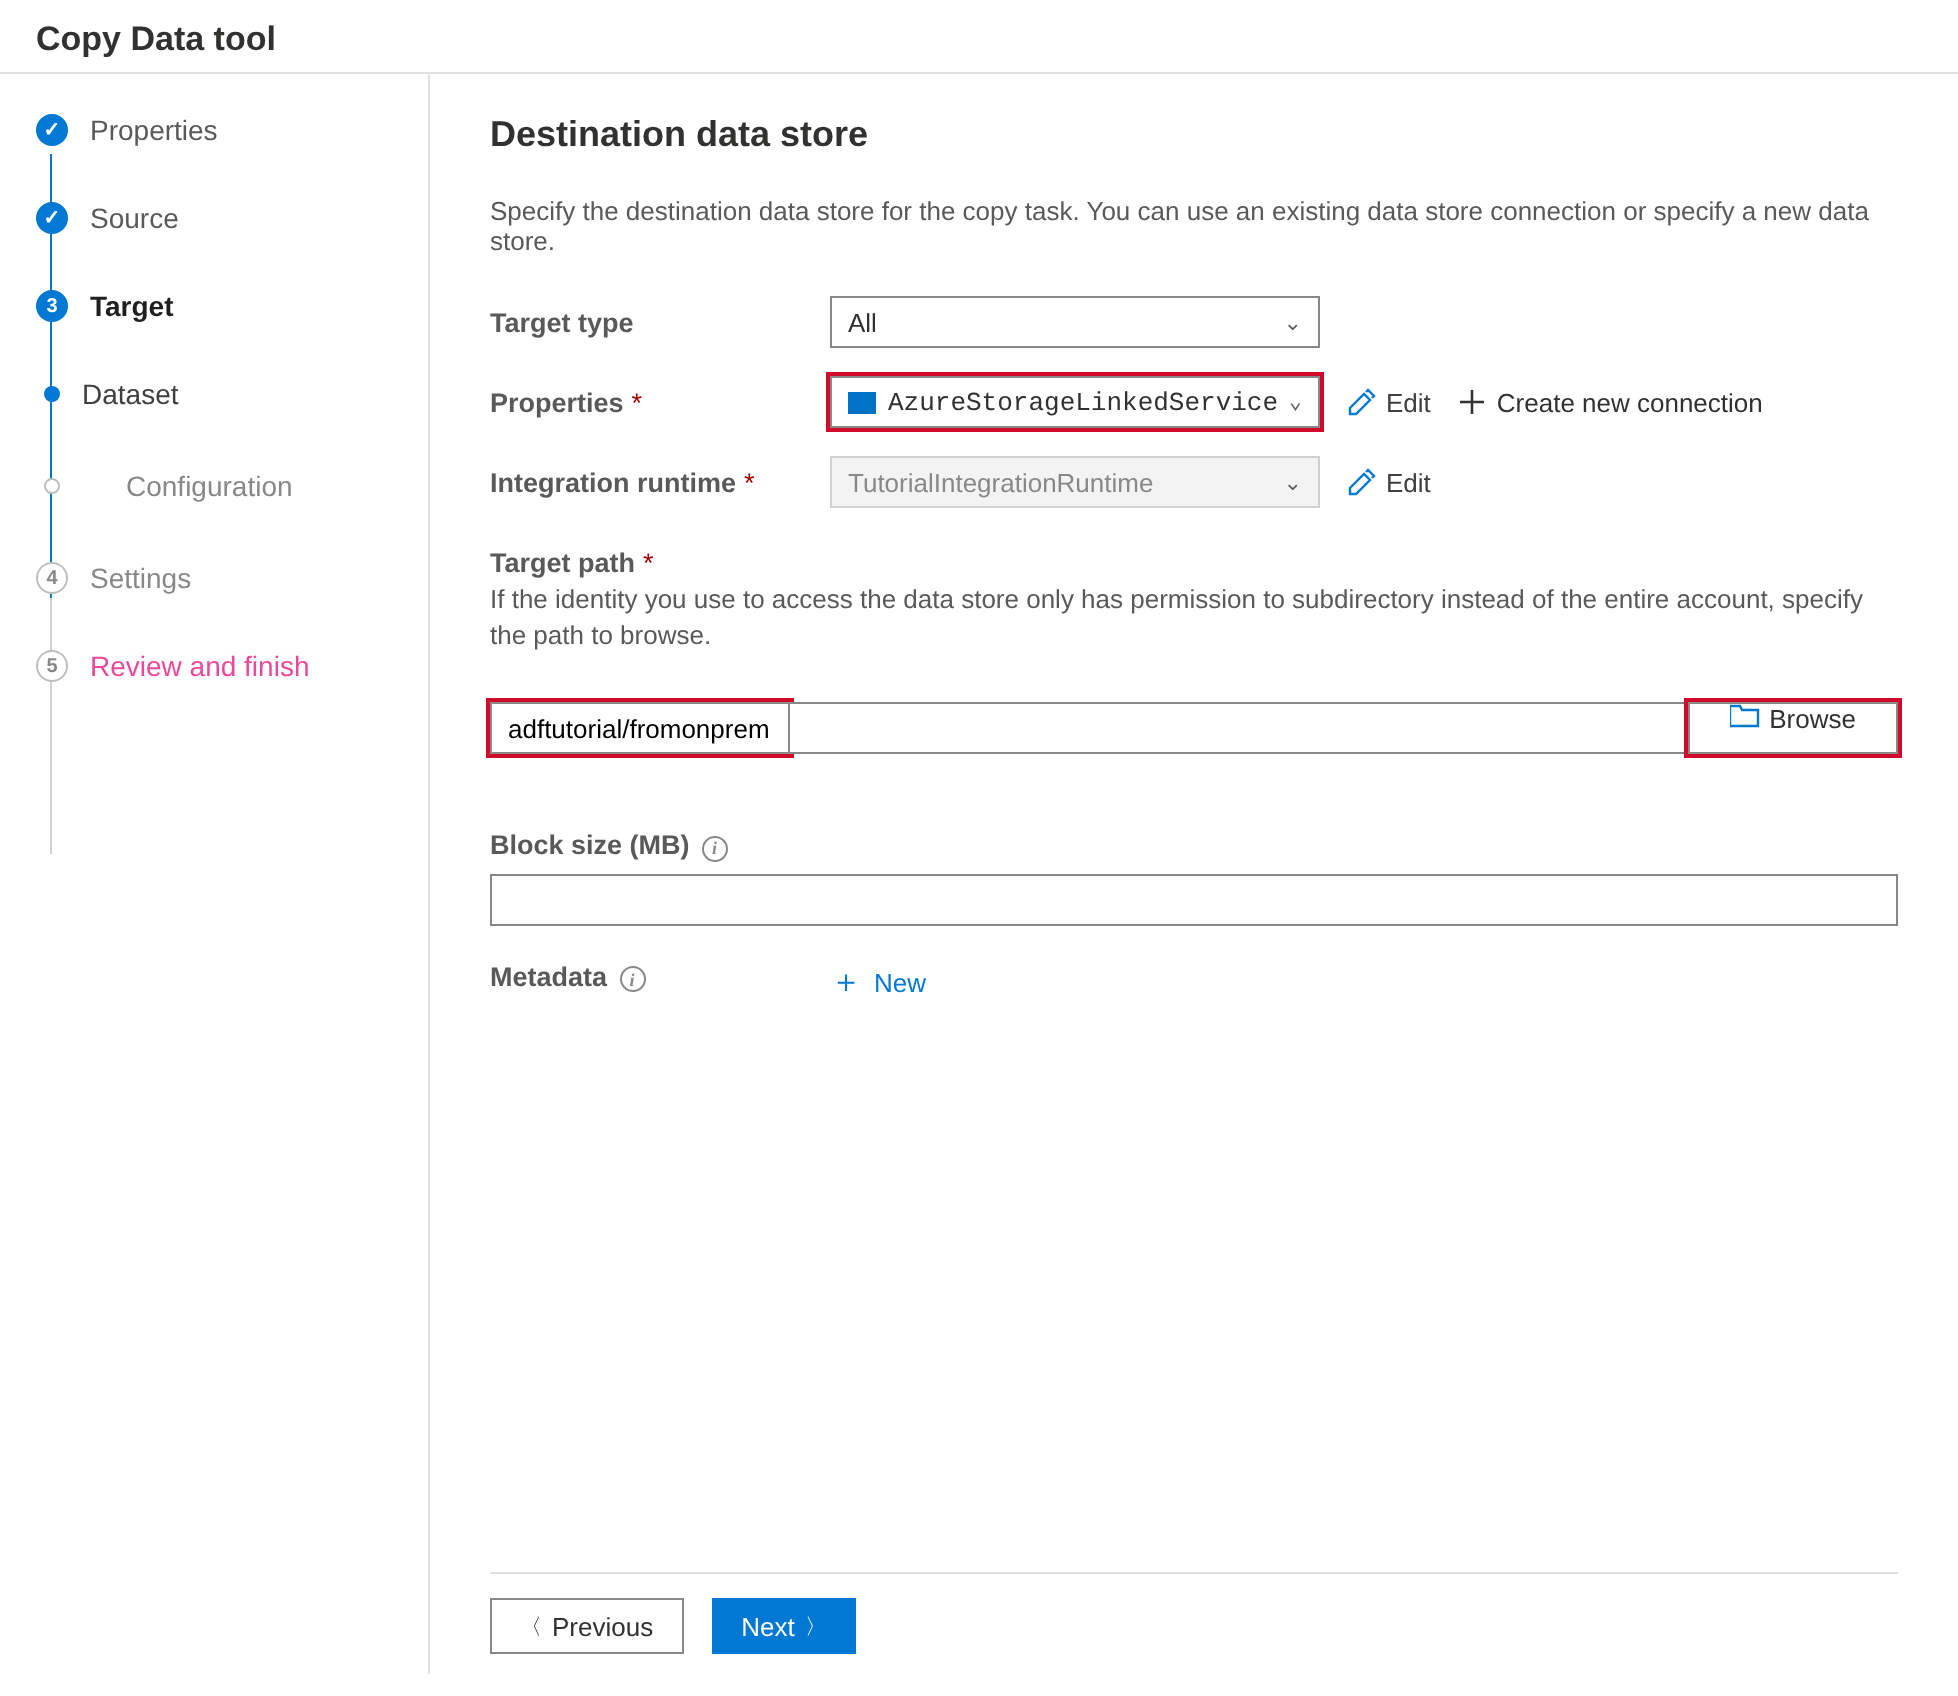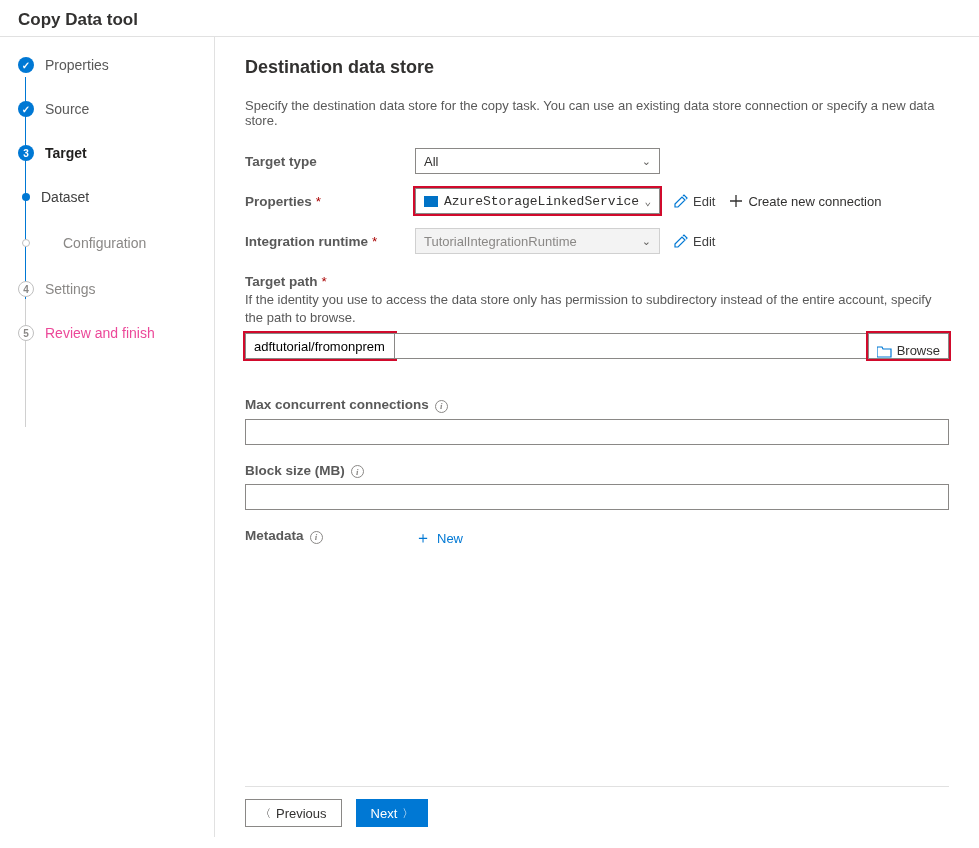--- a/index.html
+++ b/index.html
@@ -30,26 +30,26 @@
   .dd.disabled { background: #f3f3f3; color: #8a8886; border-color: #d0d0d0; }
   .chev { margin-left: auto; font-size: 11px; color: #605e5c; }
   .act { display: flex; align-items: center; margin-left: 14px; color: #323130; cursor: pointer; }
   .act svg { margin-right: 5px; }
   .act.plus { color: #323130; }
   .linkbtn { color: #404040; }
 
   .hl { border: 2px solid #d10a2c; margin: -2px; }
   .svcico { width: 14px; height: 11px; background: #0072c6; margin-right: 6px; display: inline-block; }
 
-  .helptext { color: #595959; font-size: 13px; margin-bottom: 6px; line-height: 1.4; }
+  .helptext { color: #595959; font-size: 13px; margin-bottom: 24px; line-height: 1.4; }
   .blocklabel { font-weight: 600; color: #595959; font-size: 13.5px; margin-bottom: 2px; }
   .blocklabel .req { font-weight: 400; }
   .input-row { display: flex; margin-bottom: 20px; }
   .tinput { flex: 1; height: 26px; border: 1px solid #8a8886; padding: 0 8px; font-size: 13px; outline: none; }
-  .browse { height: 26px; border: 1px solid #8a8886; border-left: none; display: flex; align-items: flex-end; padding: 0 8px; cursor: pointer; background: #fff; color: #323130; }
+  .browse { height: 26px; border: 1px solid #8a8886; border-left: none; display: flex; align-items: flex-start; padding: 0 20px; cursor: pointer; background: #fff; color: #323130; }
   .browse svg { margin-right: 5px; }
 
   .section { margin-bottom: 18px; }
   .infoc { display: inline-flex; width: 13px; height: 13px; border: 1px solid #8a8886; border-radius: 50%; align-items: center; justify-content: center; font-size: 9px; color: #8a8886; margin-left: 6px; font-style: italic; font-family: serif; }
 
   .newbtn { display: flex; align-items: center; color: #0078d4; cursor: pointer; }
   .newbtn .plus { font-size: 16px; margin-right: 6px; }
 
   .spacer { flex: 1; min-height: 180px; }
   .footer { border-top: 1px solid #e1e1e1; padding-top: 12px; display: flex; gap: 14px; }
@@ -161,24 +161,20 @@
             <svg width="15" height="12" viewBox="0 0 15 12">
                 <path d="M0 1h5l1 2h8v8H0z" fill="none" stroke="#0078d4" stroke-width="1.2"></path>
               </svg>
             <span>Browse</span>
           </div>
         </span>
       </div>
     </div>
 
 
-    <div class="section">
-      <div class="blocklabel"><span>Max concurrent connections</span><span class="infoc">i</span></div>
-      <input class="tinput" style="width: 100%; margin-top: 4px;" value="">
-    </div>
 
     <div class="section">
       <div class="blocklabel"><span>Block size (MB)</span><span class="infoc">i</span></div>
       <input class="tinput" style="width: 100%; margin-top: 4px;" value="">
     </div>
 
     <div class="row" style="align-items:flex-start;">
       <div class="label" style="width:170px;"><span>Metadata</span><span class="infoc">i</span></div>
       <div class="newbtn">
         <span class="plus">＋</span>

